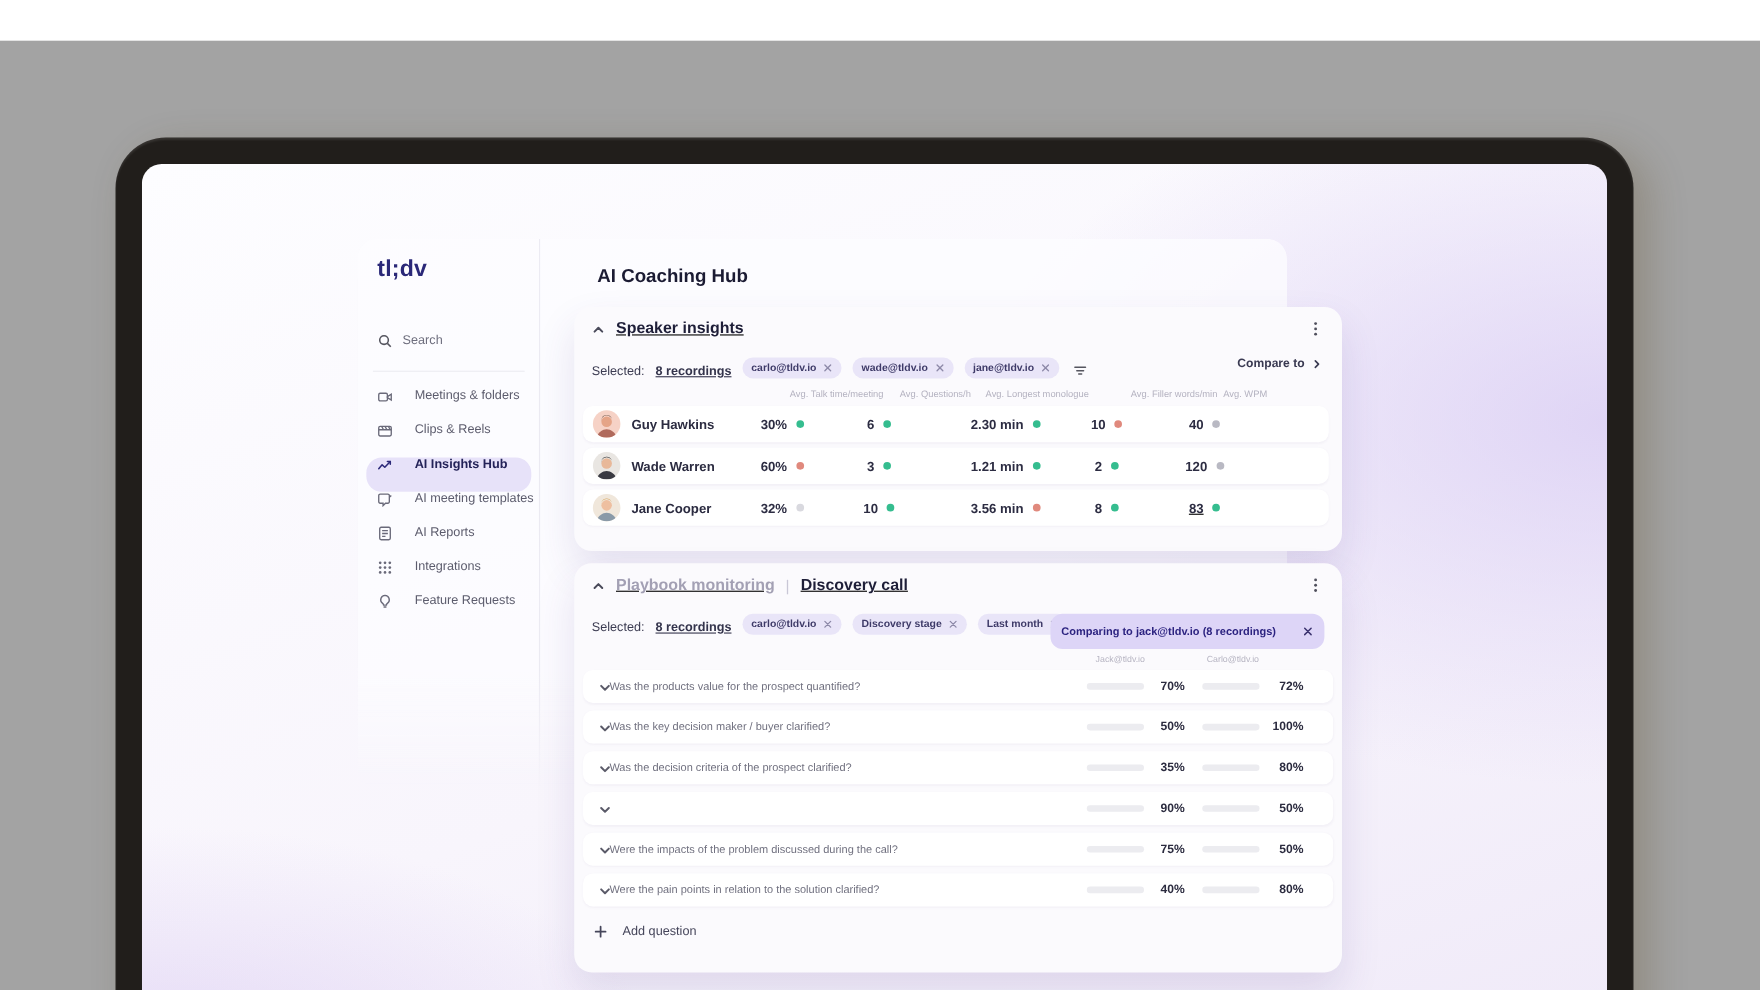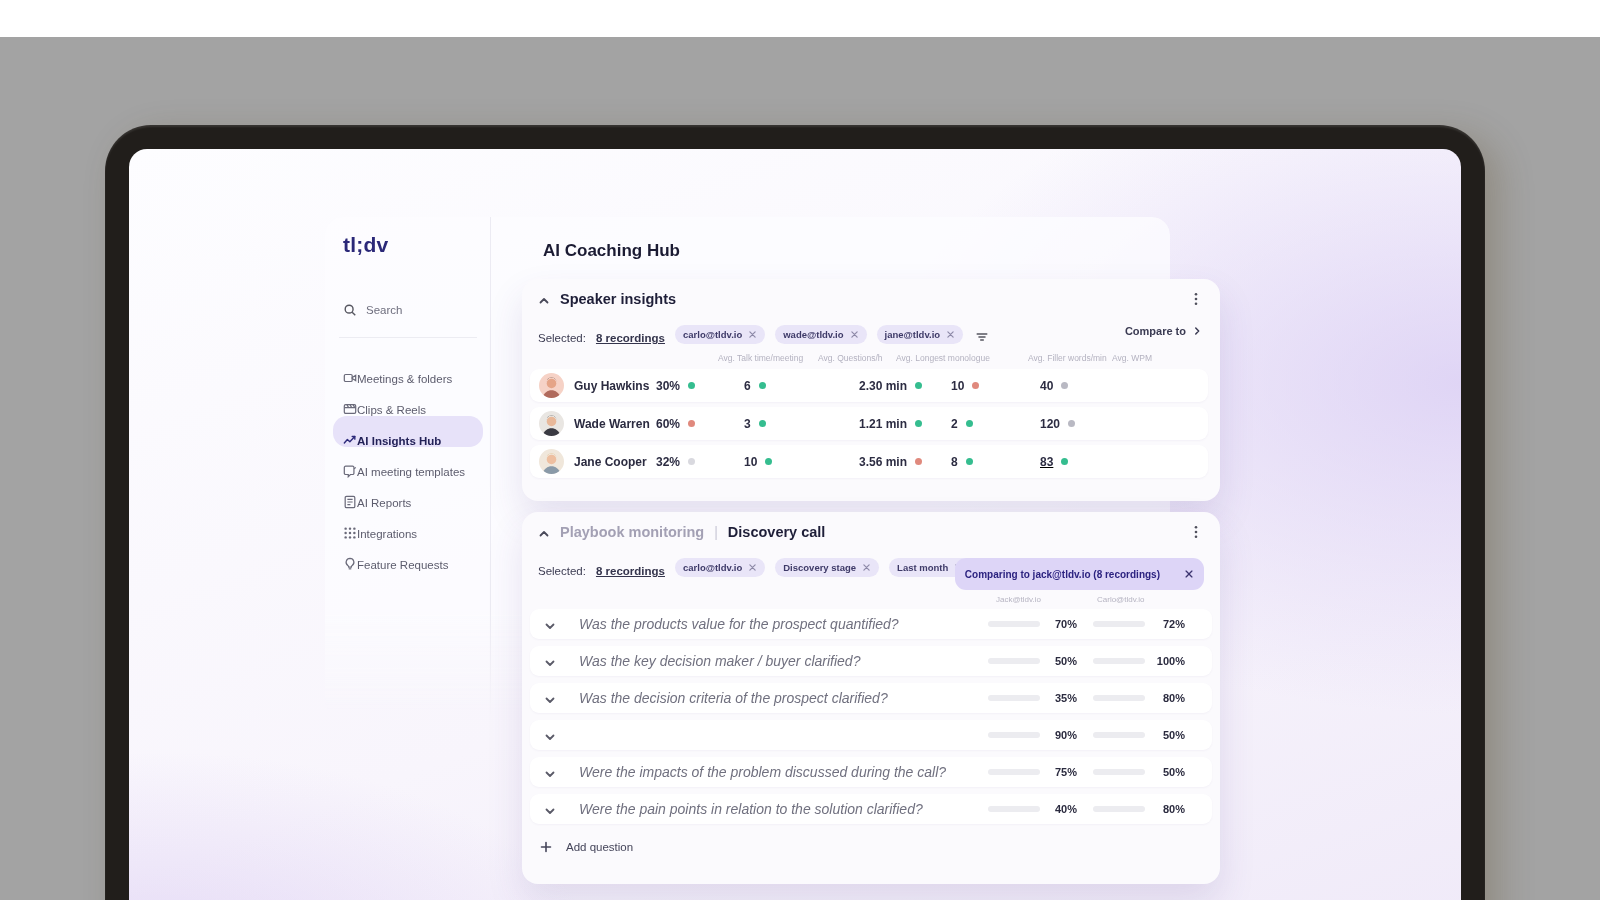--- a/index.html
+++ b/index.html
@@ -21,33 +21,33 @@
     background:rgba(253,253,255,.78);box-shadow:0 20px 40px rgba(86,66,150,.08);
     -webkit-mask-image:linear-gradient(#000 78%,transparent 100%);
             mask-image:linear-gradient(#000 78%,transparent 100%);}
   .v-divider{position:absolute;left:165px;top:0;bottom:0;width:1px;background:#ecebf3;}
   .logo{position:absolute;left:18px;top:16px;font-size:21px;font-weight:bold;color:#2b2878;letter-spacing:.2px;}
   .search-row{position:absolute;left:18px;top:86px;display:flex;align-items:center;gap:9px;color:#6e6e7e;
     font-size:11.5px;cursor:pointer;}
   .search-row .ic{width:14px;height:14px;color:#55555f;}
   .sb-divider{position:absolute;left:14px;top:120px;width:138px;height:1px;background:#ececf2;}
   .menu{position:absolute;left:8px;top:137px;width:150px;}
-  .menu-item{position:relative;display:flex;align-items:flex-end;gap:0;height:31px;padding:0 10px;
+  .menu-item{position:relative;display:flex;align-items:flex-start;gap:20px;height:31px;padding:0 10px;
     font-size:11.5px;color:#5c5c6d;border-radius:14px;cursor:pointer;white-space:nowrap;}
   .menu-item .ic{width:14px;height:14px;flex:0 0 auto;color:#6a6a7a;}
   .menu-item.active{background:#e7e2f9;color:#232258;font-weight:bold;}
   .menu-item.active .ic{color:#2d2a7a;}
   .page-title{position:absolute;left:196px;top:24px;font-size:17px;font-weight:600;color:#1b1b33;padding-left:22px;}
 
   
   .card{position:absolute;left:393px;width:698px;border-radius:16px;background:#fbfafd;
     box-shadow:0 18px 36px rgba(76,57,140,.13);}
   .card.speaker{top:130px;height:222px;}
   .card.playbook{top:363px;height:372px;}
-  .card-head{position:absolute;left:16px;top:12px;display:flex;align-items:center;gap:10px;}
+  .card-head{position:absolute;left:16px;top:12px;display:flex;align-items:center;gap:10px;text-decoration:underline;}
   .chev{width:12px;height:12px;color:#4a4a5a;flex:0 0 auto;cursor:pointer;}
   .sec-title{font-size:14.5px;font-weight:600;color:#1e1e38;}
   .sec-title-muted{font-size:14.5px;font-weight:600;color:#a3a0b4;}
   .sec-sep{font-size:14px;color:#c9c7d6;}
   .kebab{position:absolute;right:16px;top:12px;width:16px;height:16px;color:#4f4f5c;cursor:pointer;}
 
   .filter-row{position:absolute;left:16px;top:46px;display:flex;align-items:flex-end;gap:10px;}
   .selected-lbl{font-size:11.5px;color:#3c3c52;}
   .selected-cnt{font-size:11.5px;color:#34344c;font-weight:600;text-decoration:underline;cursor:pointer;}
   .chip{display:flex;align-items:center;gap:6px;height:19px;padding:0 8px;border-radius:10px;
@@ -60,37 +60,37 @@
 
   
   .col-headers{position:absolute;top:74px;left:0;right:0;font-size:8.5px;color:#b4b2c0;}
   .col-headers span{position:absolute;white-space:nowrap;}
   .rows{position:absolute;left:8px;top:90px;right:12px;}
   .srow{position:relative;height:33px;margin-bottom:5px;background:#ffffff;border-radius:9px;
     box-shadow:0 1px 2px rgba(90,80,140,.05);cursor:pointer;}
   .avatar{position:absolute;left:9px;top:4px;width:25px;height:25px;border-radius:50%;overflow:hidden;}
   .srow .name{position:absolute;left:44px;top:0;height:33px;display:flex;align-items:center;
     font-size:12px;font-weight:600;color:#2b2b40;}
-  .mcell{position:absolute;top:0;height:33px;display:flex;align-items:center;justify-content:flex-start;gap:8px;}
+  .mcell{position:absolute;top:0;height:33px;display:flex;align-items:center;justify-content:center;gap:8px;}
   .mcell .val{font-size:12px;font-weight:600;color:#2c2c42;}
   .dot{width:7px;height:7px;border-radius:50%;}
   .dot.green{background:#35bd8f;} .dot.red{background:#e0897d;}
   .dot.gray{background:#b9b9c3;} .dot.lightgray{background:#d9d9df;}
 
   
   .comparing-chip{position:absolute;right:16px;top:46px;display:flex;align-items:center;gap:24px;height:32px;
     padding:0 10px;border-radius:11px;background:#ddd5f7;font-size:10px;font-weight:bold;color:#2c2380;cursor:pointer;}
   .comparing-chip .x{width:10px;height:10px;color:#3c3470;}
   .pcol-labels{position:absolute;top:83px;font-size:8px;color:#b6b4c2;white-space:nowrap;}
   .qrows{position:absolute;left:8px;top:97px;right:8px;}
   .qrow{position:relative;height:30px;margin-bottom:7px;background:#ffffff;border-radius:9px;
     box-shadow:0 1px 2px rgba(90,80,140,.05);cursor:pointer;}
   .qrow .chev{position:absolute;left:14px;top:9px;color:#5a5a68;}
-  .qrow .qtext{position:absolute;left:49px;top:0;height:30px;display:flex;align-items:center;
-    font-size:14px;color:#70707f;font-style:italic;}
+  .qrow .qtext{position:absolute;left:24px;top:0;height:30px;display:flex;align-items:center;
+    font-size:10px;color:#70707f;}
   .bar{position:absolute;top:12px;width:52px;height:6px;border-radius:3px;background:#ececf0;overflow:hidden;}
   .bar .fill{height:100%;border-radius:3px;}
   .fill.green{background:#2cbd90;} .fill.salmon{background:#efa195;} .fill.pink{background:#f3bac4;}
   .pct{position:absolute;top:0;height:30px;width:44px;display:flex;align-items:center;justify-content:flex-end;
     font-size:11px;font-weight:bold;color:#2b2b3f;}
   .bar.b1{left:458px;} .pct.p1{left:503px;}
   .bar.b2{left:563px;} .pct.p2{left:611px;}
   .add-row{position:absolute;left:8px;right:8px;top:319px;height:32px;display:flex;align-items:center;gap:14px;
     padding-left:10px;font-size:11.5px;color:#45455a;cursor:pointer;}
   .add-row .ic{width:12px;height:12px;color:#45455a;}

